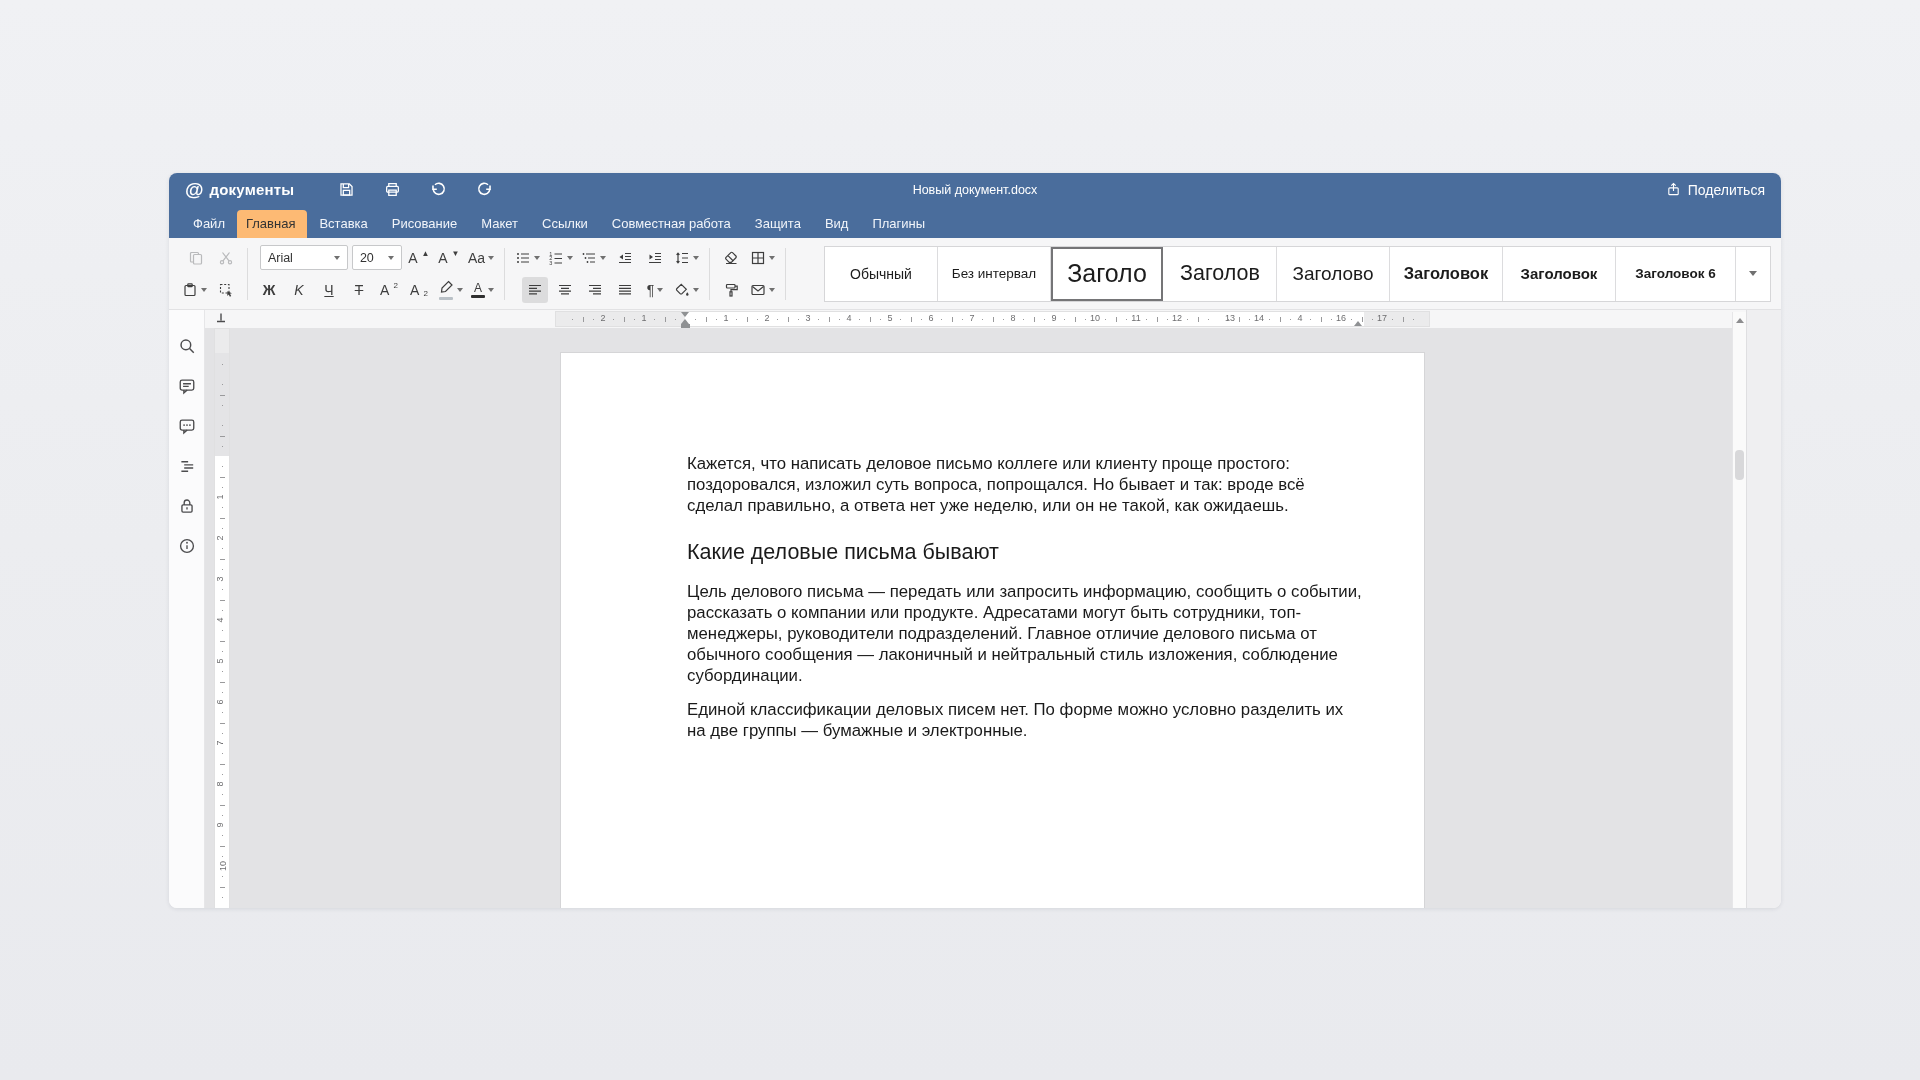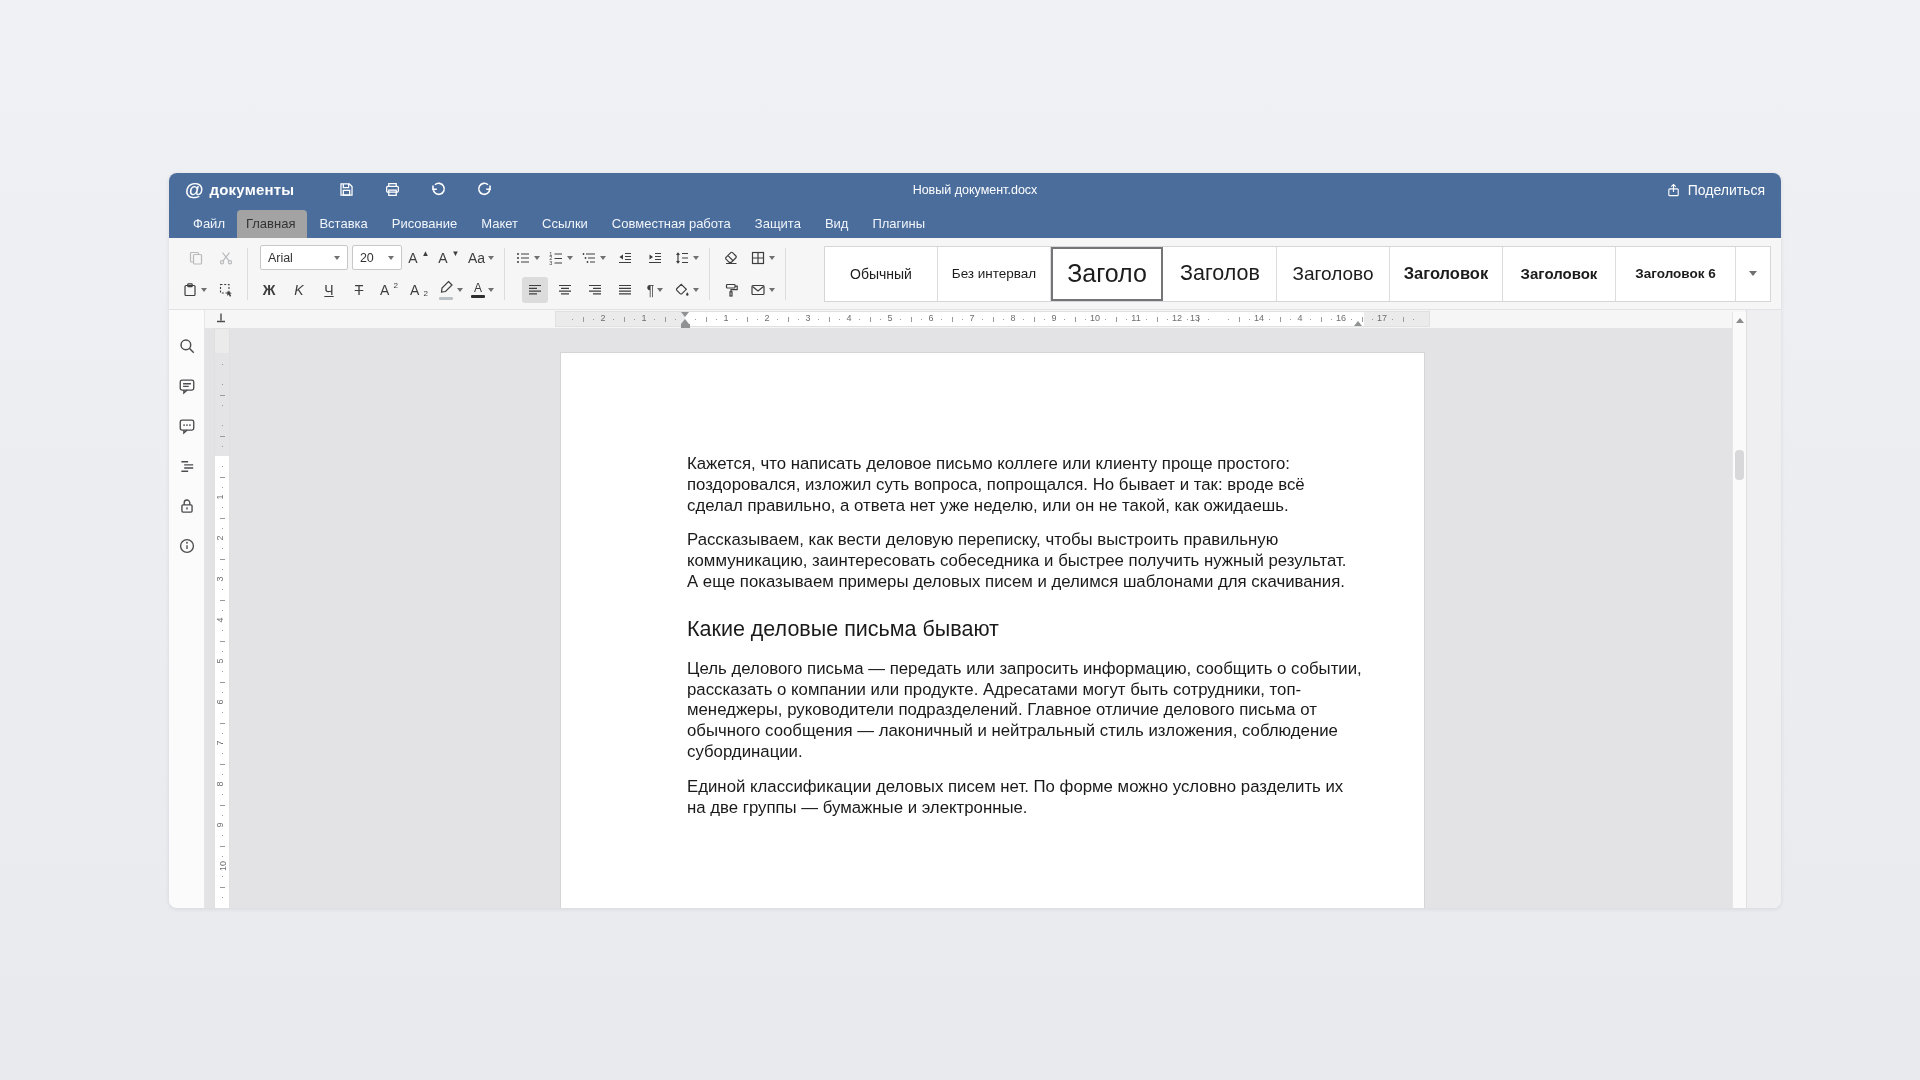--- a/index.html
+++ b/index.html
@@ -10,26 +10,26 @@
     overflow:hidden;background:#f6f6f7;box-shadow:0 1px 4px rgba(30,40,60,.10);}
   
   .topbar{height:33px;background:#4a6d9c;display:flex;align-items:center;padding:0 16px;position:relative;color:#fff;}
   .brand{display:flex;align-items:center;gap:6px;font-weight:bold;}
   .brand .at{font-size:19px;font-weight:bold;}
   .brand .bname{font-size:15px;letter-spacing:.2px;}
   .tb-icons{display:flex;align-items:center;gap:26px;margin-left:42px;}
   .tb-btn{width:20px;height:20px;display:flex;align-items:center;justify-content:center;cursor:pointer;color:#fff;}
   .tb-btn svg{width:17px;height:17px;}
   .doc-title{position:absolute;left:0;right:0;text-align:center;font-size:12.5px;color:#fff;pointer-events:none;}
-  .share{margin-left:auto;display:flex;align-items:flex-end;gap:7px;font-size:14px;cursor:pointer;}
+  .share{margin-left:auto;display:flex;align-items:flex-start;gap:7px;font-size:14px;cursor:pointer;}
   .share svg{width:15px;height:15px;}
   
   .menubar{height:32px;background:#4a6d9c;display:flex;align-items:flex-end;padding:0 0 0 12px;}
   .tab{color:#f2f5fa;font-size:13px;padding:7px 12px 8px;cursor:pointer;border-radius:4px 4px 0 0;line-height:1;}
-  .tab.active{background:#a3a3a3;color:#333;padding-left:9px;}
+  .tab.active{background:#fdba74;color:#333;padding-left:9px;}
   
   .toolbar{height:72px;background:#f6f6f7;display:flex;align-items:center;padding:0 10px 0 11px;border-bottom:1px solid #e2e2e4;}
   .tgroup{display:flex;flex-direction:column;gap:5px;align-items:flex-end;}
   .trow{display:flex;align-items:center;gap:4px;height:27px;}
   .tdiv{width:1px;height:52px;background:#dcdcdd;margin:0 8px;flex:none;}
   .tbtn{min-width:26px;height:26px;display:flex;align-items:center;justify-content:center;border-radius:3px;color:#3e3e3e;cursor:pointer;gap:3px;padding:0 2px;}
   .tbtn.active{background:#dcdcdd;}
   .tbtn.dis{color:#b9babc;cursor:default;}
   .tbtn svg{width:16px;height:16px;flex:none;}
   .chev{width:0;height:0;border-left:3.5px solid transparent;border-right:3.5px solid transparent;border-top:4px solid #707070;flex:none;}
@@ -505,21 +505,21 @@
           <div class="htick" style="left: 559.5px;"></div>
           <div class="hdot" style="left: 569.75px;"></div>
           <div class="hnum" style="left: 580px;">11</div>
           <div class="hdot" style="left: 590.25px;"></div>
           <div class="htick" style="left: 600.5px;"></div>
           <div class="hdot" style="left: 610.75px;"></div>
           <div class="hnum" style="left: 621px;">12</div>
           <div class="hdot" style="left: 631.25px;"></div>
           <div class="htick" style="left: 641.5px;"></div>
           <div class="hdot" style="left: 651.75px;"></div>
-          <div class="hnum" style="left: 639px;">13</div>
+          <div class="hnum" style="left: 674px;">13</div>
           <div class="hdot" style="left: 672.25px;"></div>
           <div class="htick" style="left: 682.5px;"></div>
           <div class="hdot" style="left: 692.75px;"></div>
           <div class="hnum" style="left: 703px;">14</div>
           <div class="hdot" style="left: 713.25px;"></div>
           <div class="htick" style="left: 723.5px;"></div>
           <div class="hdot" style="left: 733.75px;"></div>
           <div class="hnum" style="left: 744px;">4</div>
           <div class="hdot" style="left: 754.25px;"></div>
           <div class="htick" style="left: 764.5px;"></div>
@@ -599,21 +599,20 @@
           <div class="vdot" style="top: 526.75px;"></div>
           <div class="vnum" style="top: 537px;">10</div>
           <div class="vdot" style="top: 547.25px;"></div>
           <div class="vtick" style="top: 557.5px;"></div>
           <div class="vdot" style="top: 567.75px;"></div>
         </div>
     </div>
     <div class="page">
       <div class="page-inner">
         <p>Кажется, что написать деловое письмо коллеге или клиенту проще простого: поздоровался, изложил суть вопроса, попрощался. Но бывает и так: вроде всё сделал правильно, а ответа нет уже неделю, или он не такой, как ожидаешь.</p>
-        <p>Рассказываем, как вести деловую переписку, чтобы выстроить правильную коммуникацию, заинтересовать собеседника и быстрее получить нужный результат. А еще показываем примеры деловых писем и делимся шаблонами для скачивания.</p>
         <h2>Какие деловые письма бывают</h2>
         <p>Цель делового письма — передать или запросить информацию, сообщить о событии, рассказать о компании или продукте. Адресатами могут быть сотрудники, топ-менеджеры, руководители подразделений. Главное отличие делового письма от обычного сообщения — лаконичный и нейтральный стиль изложения, соблюдение субординации.</p>
         <p>Единой классификации деловых писем нет. По форме можно условно разделить их на две группы — бумажные и электронные.</p>
       </div>
     </div>
   </div>
 
   <div class="rightstrip"></div>
   <div class="vscroll">
     <div class="vs-up">

